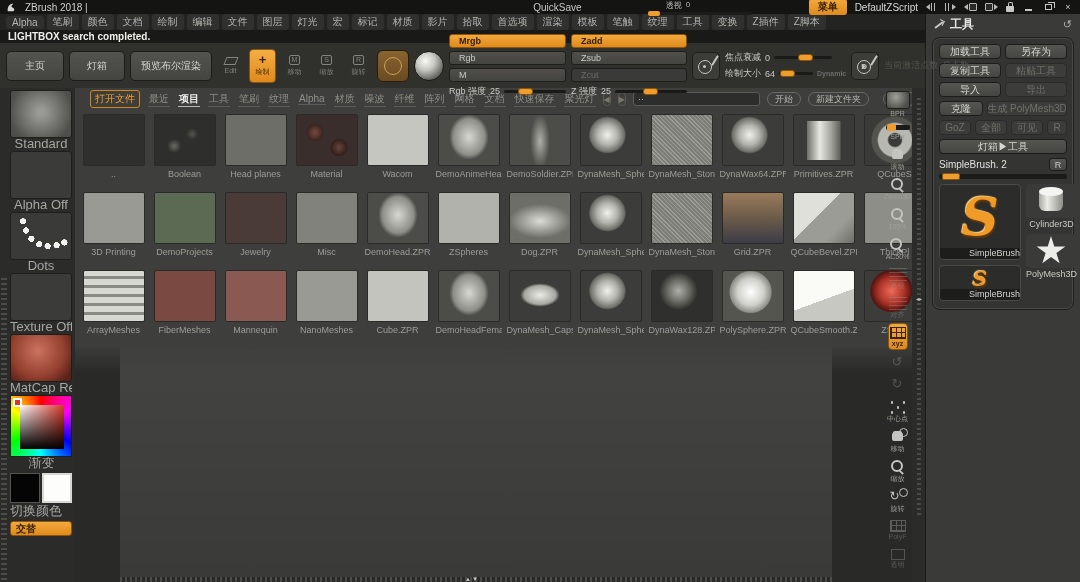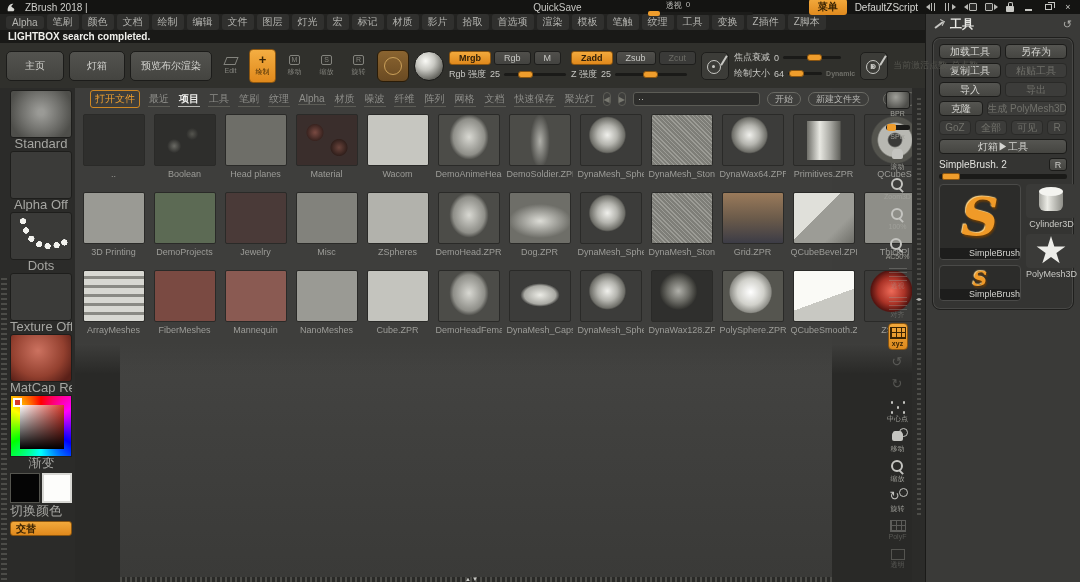--- a/index.html
+++ b/index.html
@@ -51,21 +51,21 @@
   .mode-btn[data-state=active]{background:linear-gradient(#f4ae42,#e0891c);color:#3a2404;border:1px solid #8a5510;}
   .ic-edit{width:12px;height:8px;border:1px solid #84847e;transform:skewX(-22deg);}
   .ic-plus{font-size:13px;font-weight:bold;line-height:10px;}
   .badge{width:11px;height:10px;border:1px solid #84847e;border-radius:2px;font-size:7px;display:flex;align-items:center;justify-content:center;}
   .tool-orb{width:32px;height:32px;border-radius:6px;background:linear-gradient(#8a6430,#6a4a22);border:1px solid #2a1c08;
     display:flex;align-items:center;justify-content:center;flex:none;}
   .tool-orb i{width:18px;height:18px;border:1.5px solid #caa05a;border-radius:50%;}
   .matball{width:30px;height:30px;border-radius:50%;flex:none;border:1px solid #1a1a18;
     background:radial-gradient(circle at 38% 32%,#fafaf6,#c8c8c2 35%,#6e6e68 70%,#3c3c38 92%);}
   .sgroup{display:flex;flex-direction:column;gap:3px;flex:none;}
-  .btnrow{display:flex;gap:3px;}
+  .btnrow{display:flex;gap:3px;flex-direction:column;}
   .small-btn{height:14px;padding:0 9px;font-size:9px;border-radius:3px;background:linear-gradient(#504f4b,#434340);
     border:1px solid #1e1e1c;color:#c8c8c4;display:flex;align-items:center;}
   .small-btn[data-state=active]{background:linear-gradient(#f2a93c,#e0891c);color:#32210a;border-color:#8a5510;font-weight:bold;}
   .small-btn[data-state=dim]{color:#6b6b65;background:#3a3a38;}
   .sliderrow{display:flex;align-items:center;gap:4px;font-size:9px;color:#c8c8c4;white-space:nowrap;}
   .track{position:relative;height:3px;background:#1a1a18;border-radius:2px;}
   .handle{position:absolute;top:-2px;width:15px;height:7px;background:#ef9d2c;border-radius:3px;border:1px solid #8a5510;}
   .focal-ico{width:28px;height:28px;border-radius:5px;background:#3c3c38;border:1px solid #1e1e1c;flex:none;
     position:relative;color:#c8c8c4;}
   .focal-ico::before{content:"";position:absolute;left:5px;top:7px;width:12px;height:12px;border:1.5px solid #c8c8c4;border-radius:50%;}
@@ -521,27 +521,27 @@
           <div class="lb-thumb" data-type="jewelry"></div>
           <div class="lb-name">Jewelry</div>
         </div>
 
         <div class="lb-cell">
           <div class="lb-thumb" data-type="gray-grid"></div>
           <div class="lb-name">Misc</div>
         </div>
 
         <div class="lb-cell">
+          <div class="lb-thumb" data-type="head"></div>
+          <div class="lb-name">DemoHead.ZPR</div>
+        </div>
+
+        <div class="lb-cell">
           <div class="lb-thumb" data-type="zspheres"></div>
           <div class="lb-name">ZSpheres</div>
-        </div>
-
-        <div class="lb-cell">
-          <div class="lb-thumb" data-type="head"></div>
-          <div class="lb-name">DemoHead.ZPR</div>
         </div>
 
         <div class="lb-cell">
           <div class="lb-thumb" data-type="dog"></div>
           <div class="lb-name">Dog.ZPR</div>
         </div>
 
         <div class="lb-cell">
           <div class="lb-thumb" data-type="sphere"></div>
           <div class="lb-name">DynaMesh_Spher</div>

